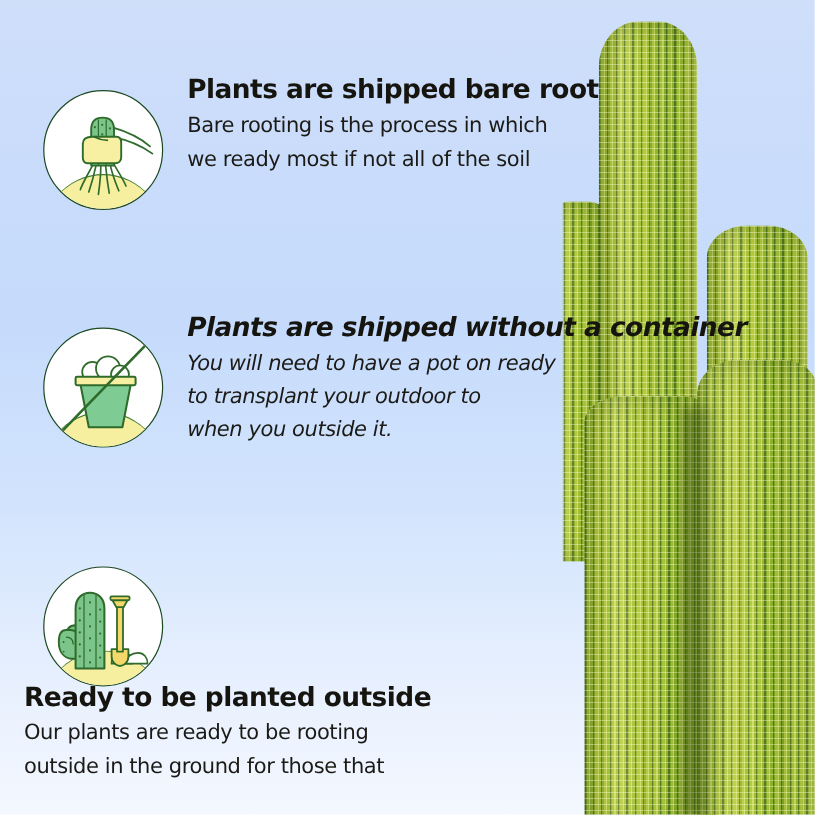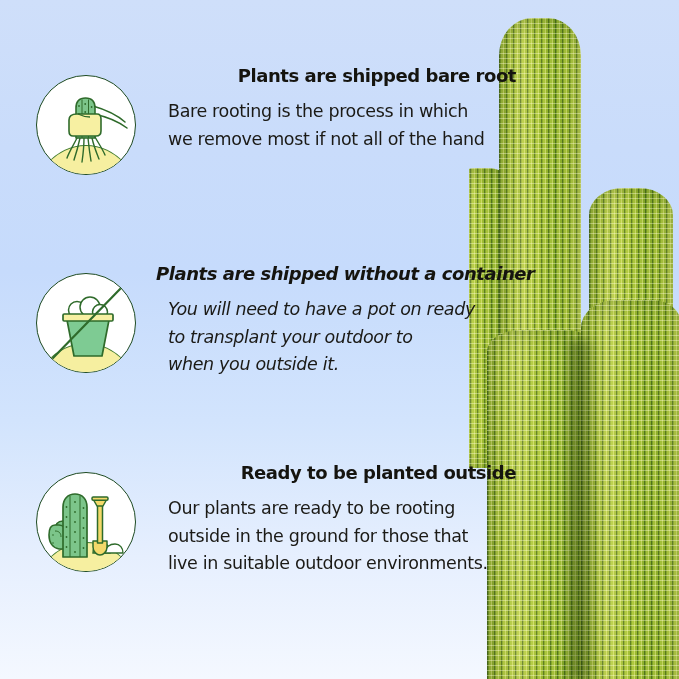--- a/index.html
+++ b/index.html
@@ -61,21 +61,21 @@
   .trunk-shadow{
     position:absolute;left:100px;top:340px;width:30px;height:340px;
     background:linear-gradient(90deg,rgba(28,52,10,.55),rgba(28,52,10,0));
     filter:blur(5px);
   }
 
   
   .row{position:absolute;left:0;display:flex;align-items:flex-start;}
   #row-0{top:66px;}
   #row-1{top:264px;font-style:italic;}
-  #row-2{top:463px;}
+  #row-2{top:463px;flex-direction:column;}
 
   .badge{
     position:relative;
     width:98px;height:98px;flex:0 0 98px;
     margin-left:36px;margin-top:9px;
     border-radius:50%;
     background:#ffffff;
     border:1.6px solid #1d4a22;
     overflow:hidden;
   }
@@ -84,36 +84,35 @@
     background:#f6efa0;
     border-top:1.6px solid #3f7a2e;
     border-radius:50% 50% 0 0 / 100% 100% 0 0;
   }
   .badge-art{position:absolute;inset:0;}
 
   .text-col{margin-left:20px;width:360px;}
   .heading{
     font-family:"DejaVu Sans", sans-serif;
     font-weight:700;
-    font-size:18px;
+    font-size:22px;
     letter-spacing:-0.45px;
     color:#15140f;
     line-height:20px;
     margin:0 0 6px 0;
     white-space:nowrap;
-    text-align:right;
   }
   .body{
     font-family:"DejaVu Sans", sans-serif;
     font-weight:400;
     font-size:17.5px;
     letter-spacing:-0.35px;
     color:#1b1a16;
     line-height:27.5px;
-    margin:12px;
+    margin:0;
   }
   .body .ln{display:block;white-space:nowrap;}
 </style>
 </head>
 <body>
 
 <div id="infographic">
 
   <div class="photo-layer">
     <div class="cact-col" id="cact-arm-left"></div>
@@ -163,21 +162,21 @@
         </g>
 
         <path d="M32 44 C32 40 35 38 40 38 L60 38 C63 38 64 40 64 43 L64 55 C64 58 62 60 59 60 L36 60 C33 60 32 58 32 55 Z" fill="#f7f0a2" stroke="#2f6b2b" stroke-width="1.6" stroke-linejoin="round"></path>
         <path d="M41 38 C45 40 49 41 53 41" fill="none" stroke="#2f6b2b" stroke-width="1.3"></path>
       </svg>
     </div>
     <div class="text-col">
       <p class="heading">Plants are shipped bare root</p>
       <p class="body">
         <span class="ln">Bare rooting is the process in which</span>
-        <span class="ln">we remove most if not all of the hand</span>
+        <span class="ln">we ready most if not all of the soil</span>
       </p>
     </div>
   </div>
 
   <div class="row" id="row-1">
     <div class="badge">
       <div class="ground"></div>
       <svg class="badge-art" viewBox="0 0 98 98">
 
         <g fill="#ffffff" stroke="#2f6b2b" stroke-width="1.5">
@@ -250,18 +249,17 @@
           <circle cx="16" cy="62" r="0.8"></circle>
             <circle cx="16" cy="70" r="0.8"></circle>
         </g>
       </svg>
     </div>
     <div class="text-col">
       <p class="heading">Ready to be planted outside</p>
       <p class="body">
         <span class="ln">Our plants are ready to be rooting</span>
         <span class="ln">outside in the ground for those that</span>
-        <span class="ln">live in suitable outdoor environments.</span>
       </p>
     </div>
   </div>
 
 </div>
 
 </body></html>

